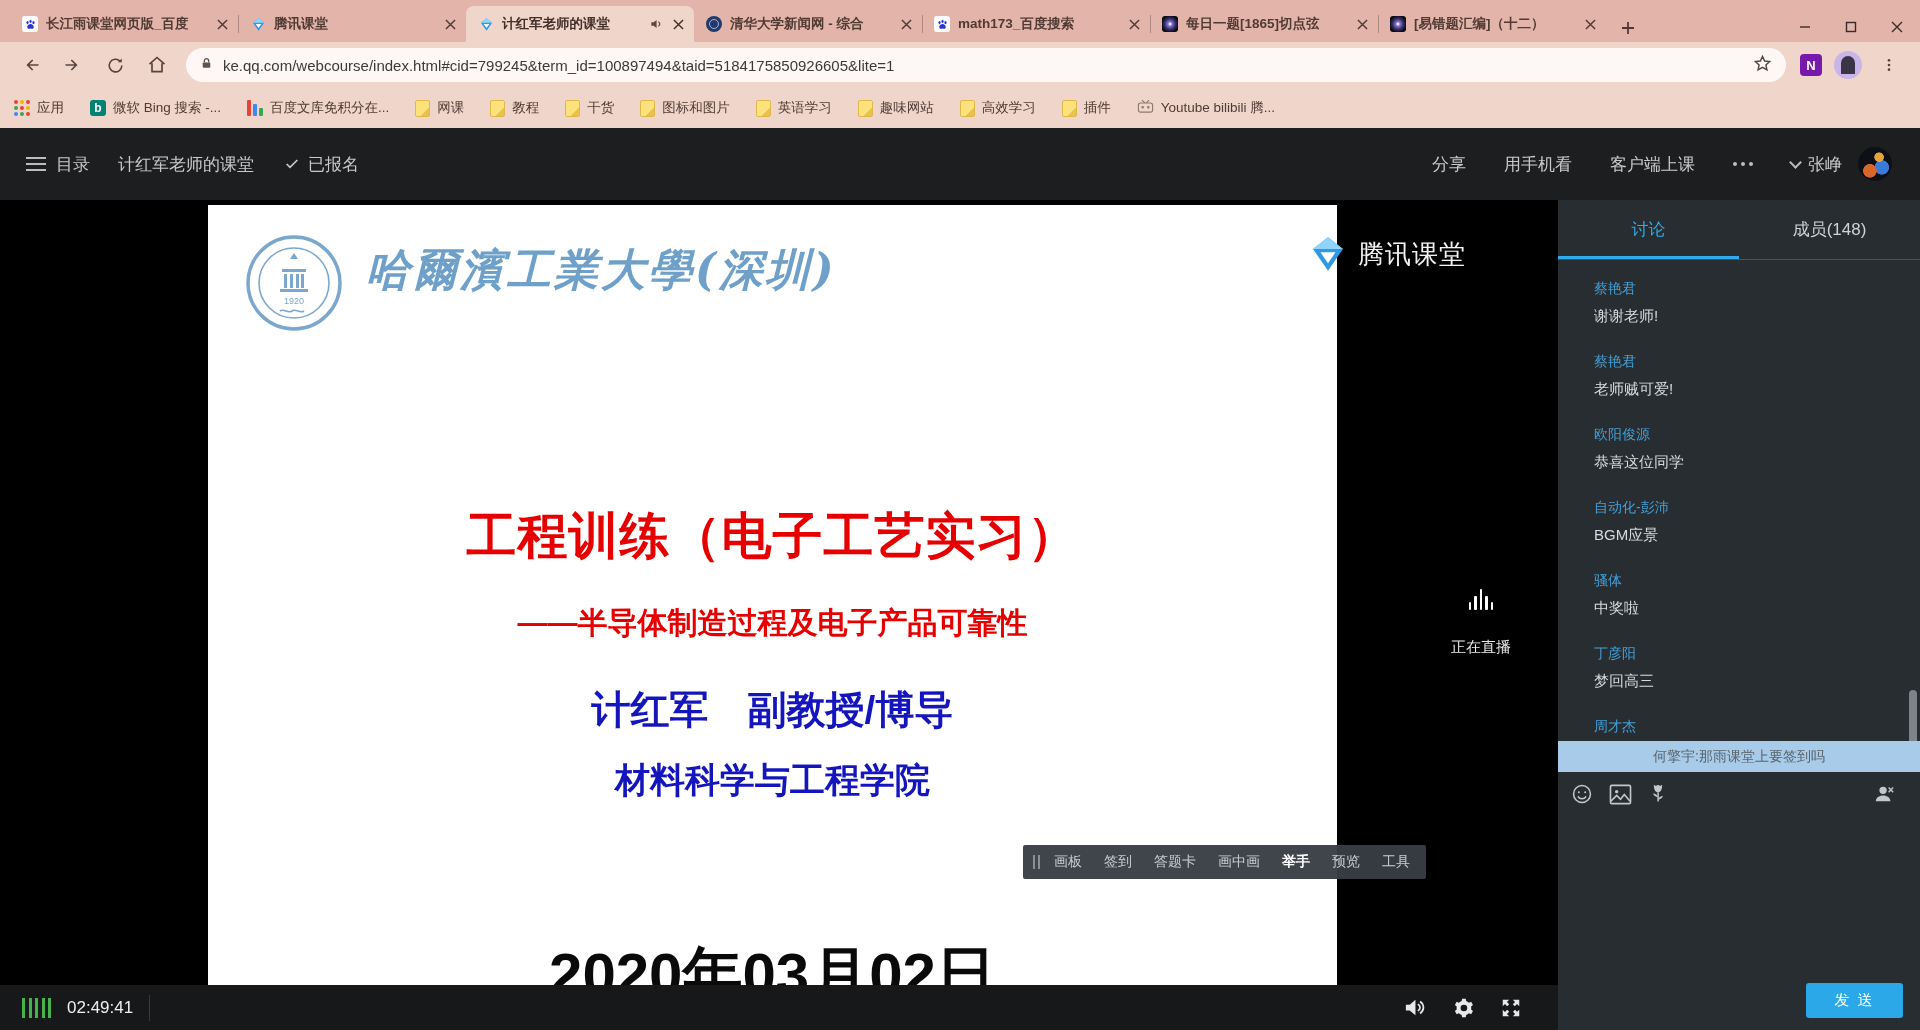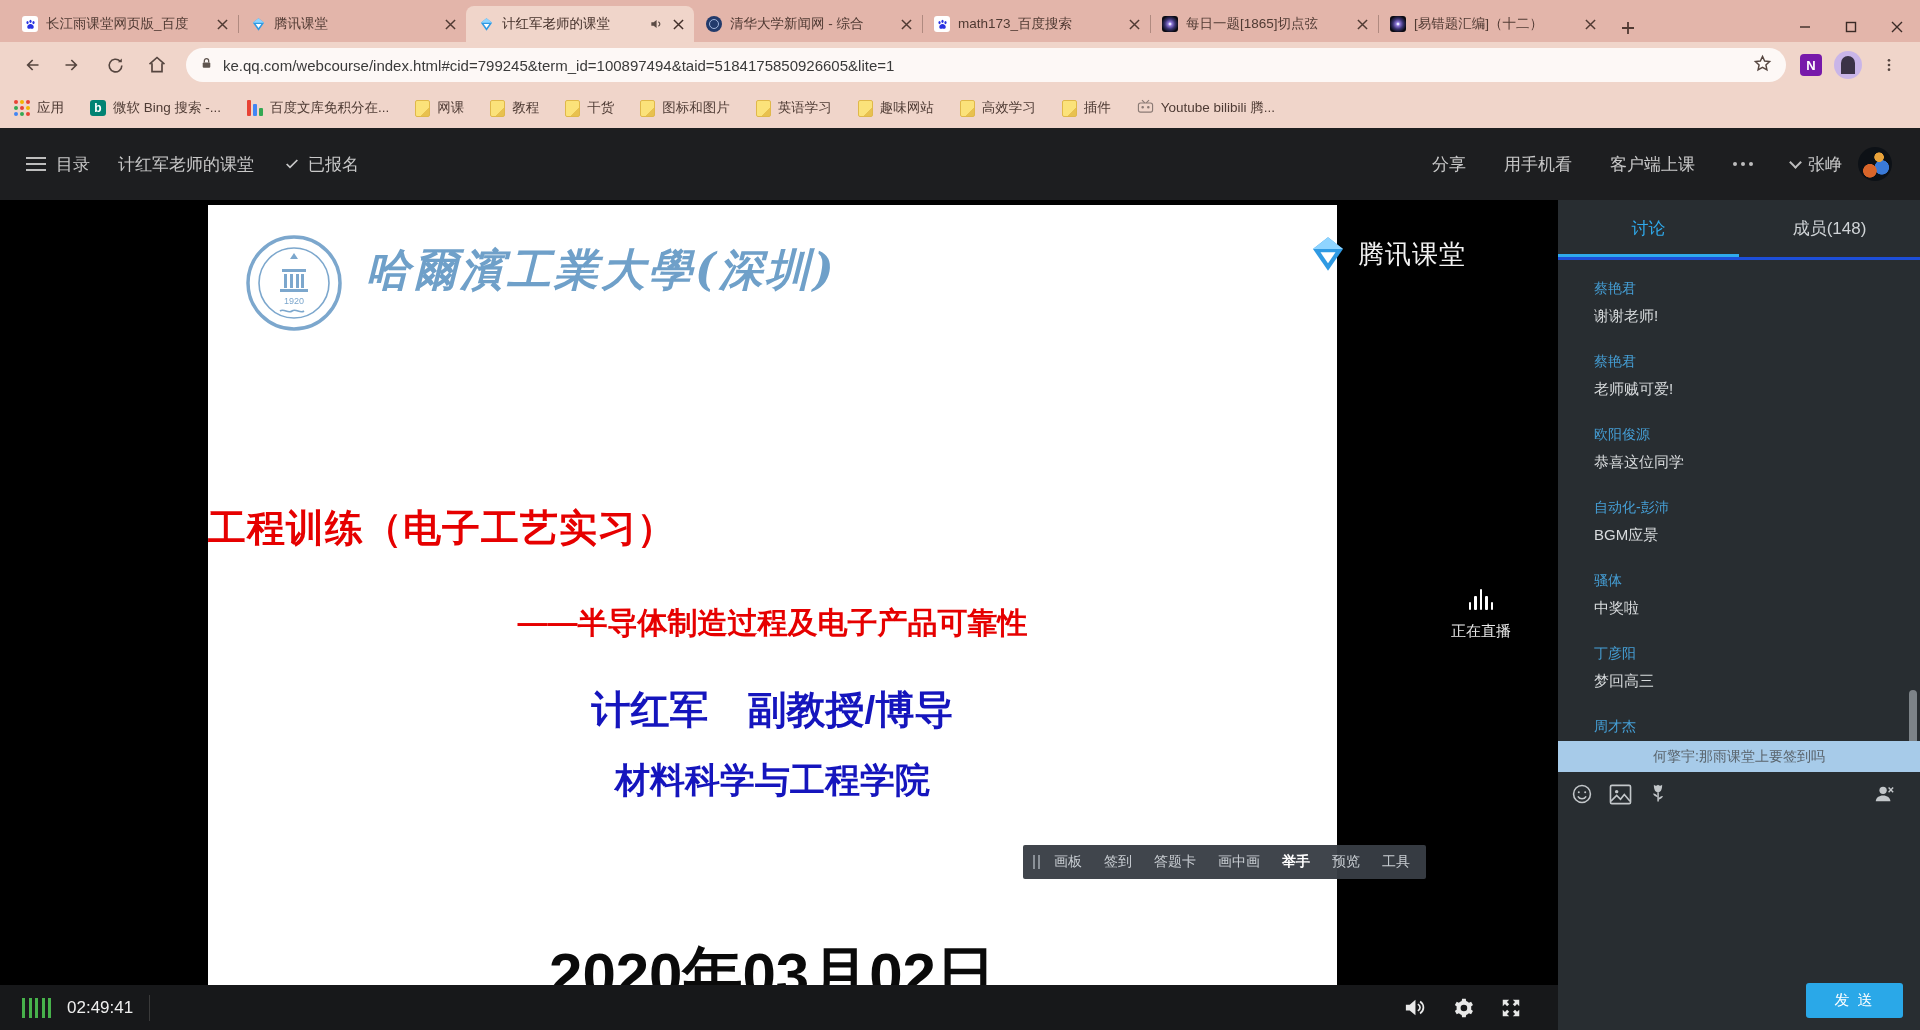--- a/index.html
+++ b/index.html
@@ -1,20 +1,20 @@
 <!DOCTYPE html>
 <html><head>
 <meta charset="utf-8">
 <style>
   * { margin:0; padding:0; box-sizing:border-box; }
   html,body { width:1920px; height:1030px; background:#000; font-family:"Liberation Sans","DejaVu Sans",sans-serif; }
   .screen { position:relative; width:1920px; height:1030px; overflow:hidden; background:#e3b5aa; }
 
   
-  .tabbar { position:absolute; top:0; left:0; width:1920px; height:42px; background:#e3b5aa; display:flex; align-items:flex-end; }
+  .tabbar { position:absolute; top:0; left:0; width:1920px; height:42px; background:#e3b5aa; display:flex; align-items:flex-end;font-weight:bold; }
   .tab { position:relative; width:228px; height:36px; margin-top:6px; display:flex; align-items:center; padding:0 8px 0 12px; color:#503a33; font-size:13.5px; cursor:default; }
   .tab:first-child { margin-left:10px; }
   .tab .sep { position:absolute; right:-1px; top:9px; height:18px; width:1px; background:#b08a80; }
   .tab.active { background:#f0d5ca; border-radius:8px 8px 0 0; height:36px; color:#43302a; }
   .tab-title { flex:1; overflow:hidden; white-space:nowrap; margin-left:8px; -webkit-mask-image:linear-gradient(90deg,#000 85%,transparent); mask-image:linear-gradient(90deg,#000 85%,transparent); }
   .favicon { width:16px; height:16px; flex:0 0 16px; display:flex; align-items:center; justify-content:center; }
   .fav-baidu { background:#fff; border-radius:3px; }
   .fav-tsinghua { background:#223a6b; border-radius:50%; position:relative; }
   .fav-tsinghua::after { content:""; position:absolute; inset:3px; border:1px solid #9fb2d8; border-radius:50%; }
   .fav-galaxy { border-radius:3px; background:radial-gradient(circle at 50% 50%, #e8ecff 0 6%, #8f77d8 18%, #3a3370 45%, #0a0a12 75%); }
@@ -61,51 +61,51 @@
       #0d1116; }
 
   
   .main { position:absolute; top:200px; left:0; width:1920px; height:830px; display:flex; }
   .video-area { position:relative; width:1558px; height:830px; background:#000; }
 
   .slide { position:absolute; left:208px; top:5px; width:1129px; height:780px; background:#fff; overflow:hidden; }
   .slide-logo-row { position:absolute; left:36px; top:28px; display:flex; align-items:flex-start; }
   .univ-cn { font-family:"DejaVu Serif","Liberation Serif",serif; font-style:italic; font-weight:bold; font-size:44px; color:#6fa0c9; letter-spacing:3px; margin-left:22px; margin-top:8px; }
   .univ-en { font-size:16px; color:#6fa0c9; letter-spacing:3.5px; margin-left:25px; margin-top:10px; }
-  .slide-title { position:absolute; top:298px; width:100%; font-size:38px; font-weight:bold; color:#e60000; letter-spacing:1px; }
+  .slide-title { position:absolute; top:298px; width:100%; text-align:center; font-size:50px; font-weight:bold; color:#e60000; letter-spacing:1px; }
   .slide-subtitle { position:absolute; top:398px; width:100%; text-align:center; font-size:30px; font-weight:bold; color:#e60000; }
   .slide-lecturer { position:absolute; top:478px; width:100%; text-align:center; font-size:39px; font-weight:bold; color:#1515bd; }
   .slide-dept { position:absolute; top:552px; width:100%; text-align:center; font-size:35px; font-weight:bold; color:#1515bd; }
   .slide-date { position:absolute; top:730px; width:100%; text-align:center; font-size:60px; font-weight:bold; color:#0a0a0a; }
 
   .brand { position:absolute; left:1308px; top:34px; display:flex; align-items:center; }
   .brand-label { color:#f2f2f2; font-size:26px; margin-left:10px; letter-spacing:1px; }
 
   .live { position:absolute; left:1436px; top:388px; width:90px; text-align:center; }
   .eq { display:inline-flex; align-items:flex-end; gap:3px; height:22px; }
   .eq i { width:2.5px; background:#fff; border-radius:1px; }
-  .live-label { margin-top:8px; color:#e8e8e8; font-size:15px; }
+  .live-label { margin-top:24px; color:#e8e8e8; font-size:15px; }
 
   .floating-toolbar { position:absolute; left:1023px; top:645px; width:403px; height:34px; background:rgba(56,61,69,.96); border-radius:2px; display:flex; align-items:center; padding:0 16px 0 10px; }
   .ft-handle { width:7px; height:14px; border-left:2px solid #8a9097; border-right:2px solid #8a9097; margin-right:14px; }
   .ft-items { flex:1; display:flex; justify-content:space-between; }
   .ft-item { color:#c9ced3; font-size:14px; }
   .ft-item.hand { color:#ffffff; font-weight:bold; }
 
   .player-bar { position:absolute; left:0; bottom:0; width:1558px; height:45px; background:#17181a; display:flex; align-items:center; }
   .signal { display:flex; align-items:center; gap:3.5px; margin-left:22px; }
   .signal i { width:3px; height:20px; background:#47b14b; }
   .time { color:#efefef; font-size:17px; margin-left:16px; }
   .pb-sep { width:1px; height:26px; background:#3a3a3a; margin-left:16px; }
   .pb-icons { margin-left:auto; display:flex; align-items:center; gap:25px; margin-right:36px; }
   .pb-icons .icn { width:23px; height:23px; display:flex; align-items:center; justify-content:center; }
 
   
   .sidebar { position:relative; width:362px; height:830px; background:#282d31; overflow:hidden; }
-  .sb-tabs { height:60px; display:flex; border-bottom:3px solid #1d4ed8; }
+  .sb-tabs { height:60px; display:flex; border-bottom:1px solid #1d4ed8; }
   .sb-tab { width:181px; display:flex; align-items:center; justify-content:center; font-size:17px; color:#cfd3d6; position:relative; }
   .sb-tab.active { color:#2faaec; }
   .sb-tab.active::after { content:""; position:absolute; left:0; bottom:0; width:100%; height:3px; background:#2faaec; }
   .messages { position:absolute; top:68px; left:12px; width:362px; }
   .msg { padding:12px 0 0 24px; height:73px; }
   .msg-name { color:#459fd6; font-size:14px; }
   .msg-text { color:#d8dbdd; font-size:15px; margin-top:9px; }
   .sb-scrollbar { position:absolute; right:3px; top:490px; width:8px; height:80px; border-radius:4px; background:#7d8388; }
   .notice { position:absolute; top:541px; left:0; width:362px; height:31px; background:#a7cbe9; color:#5a646c; font-size:14px; display:flex; align-items:center; justify-content:center; }
   .chat-tools { position:absolute; top:572px; left:0; width:362px; height:44px; display:flex; align-items:center; padding:0 10px 0 12px; }

